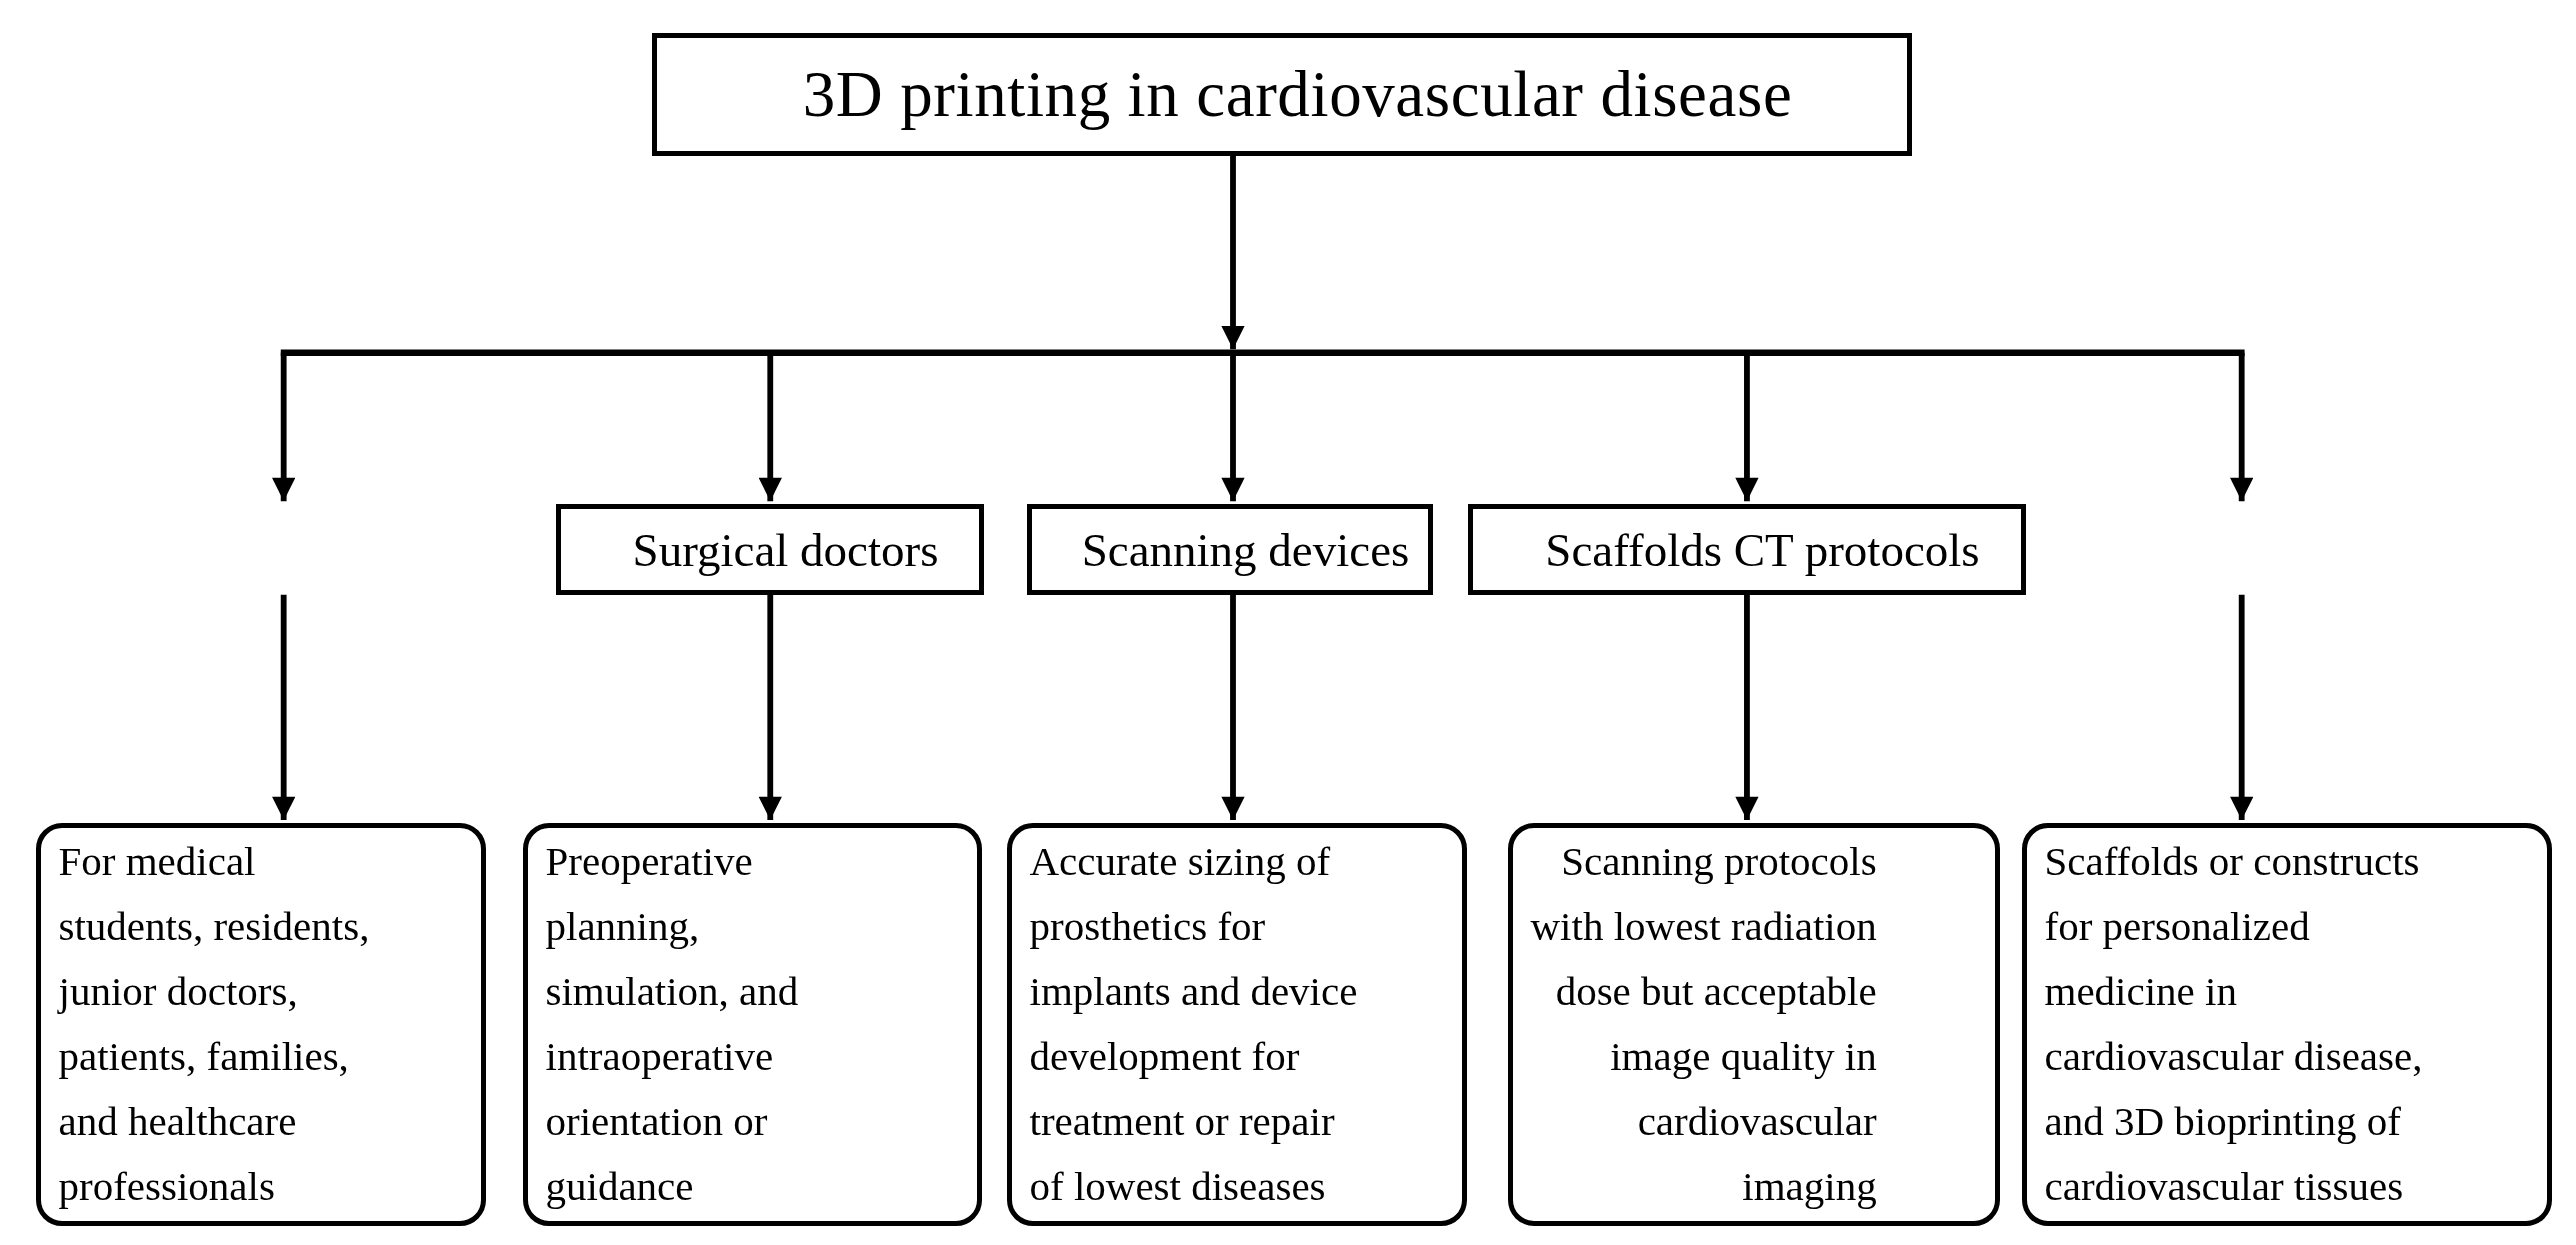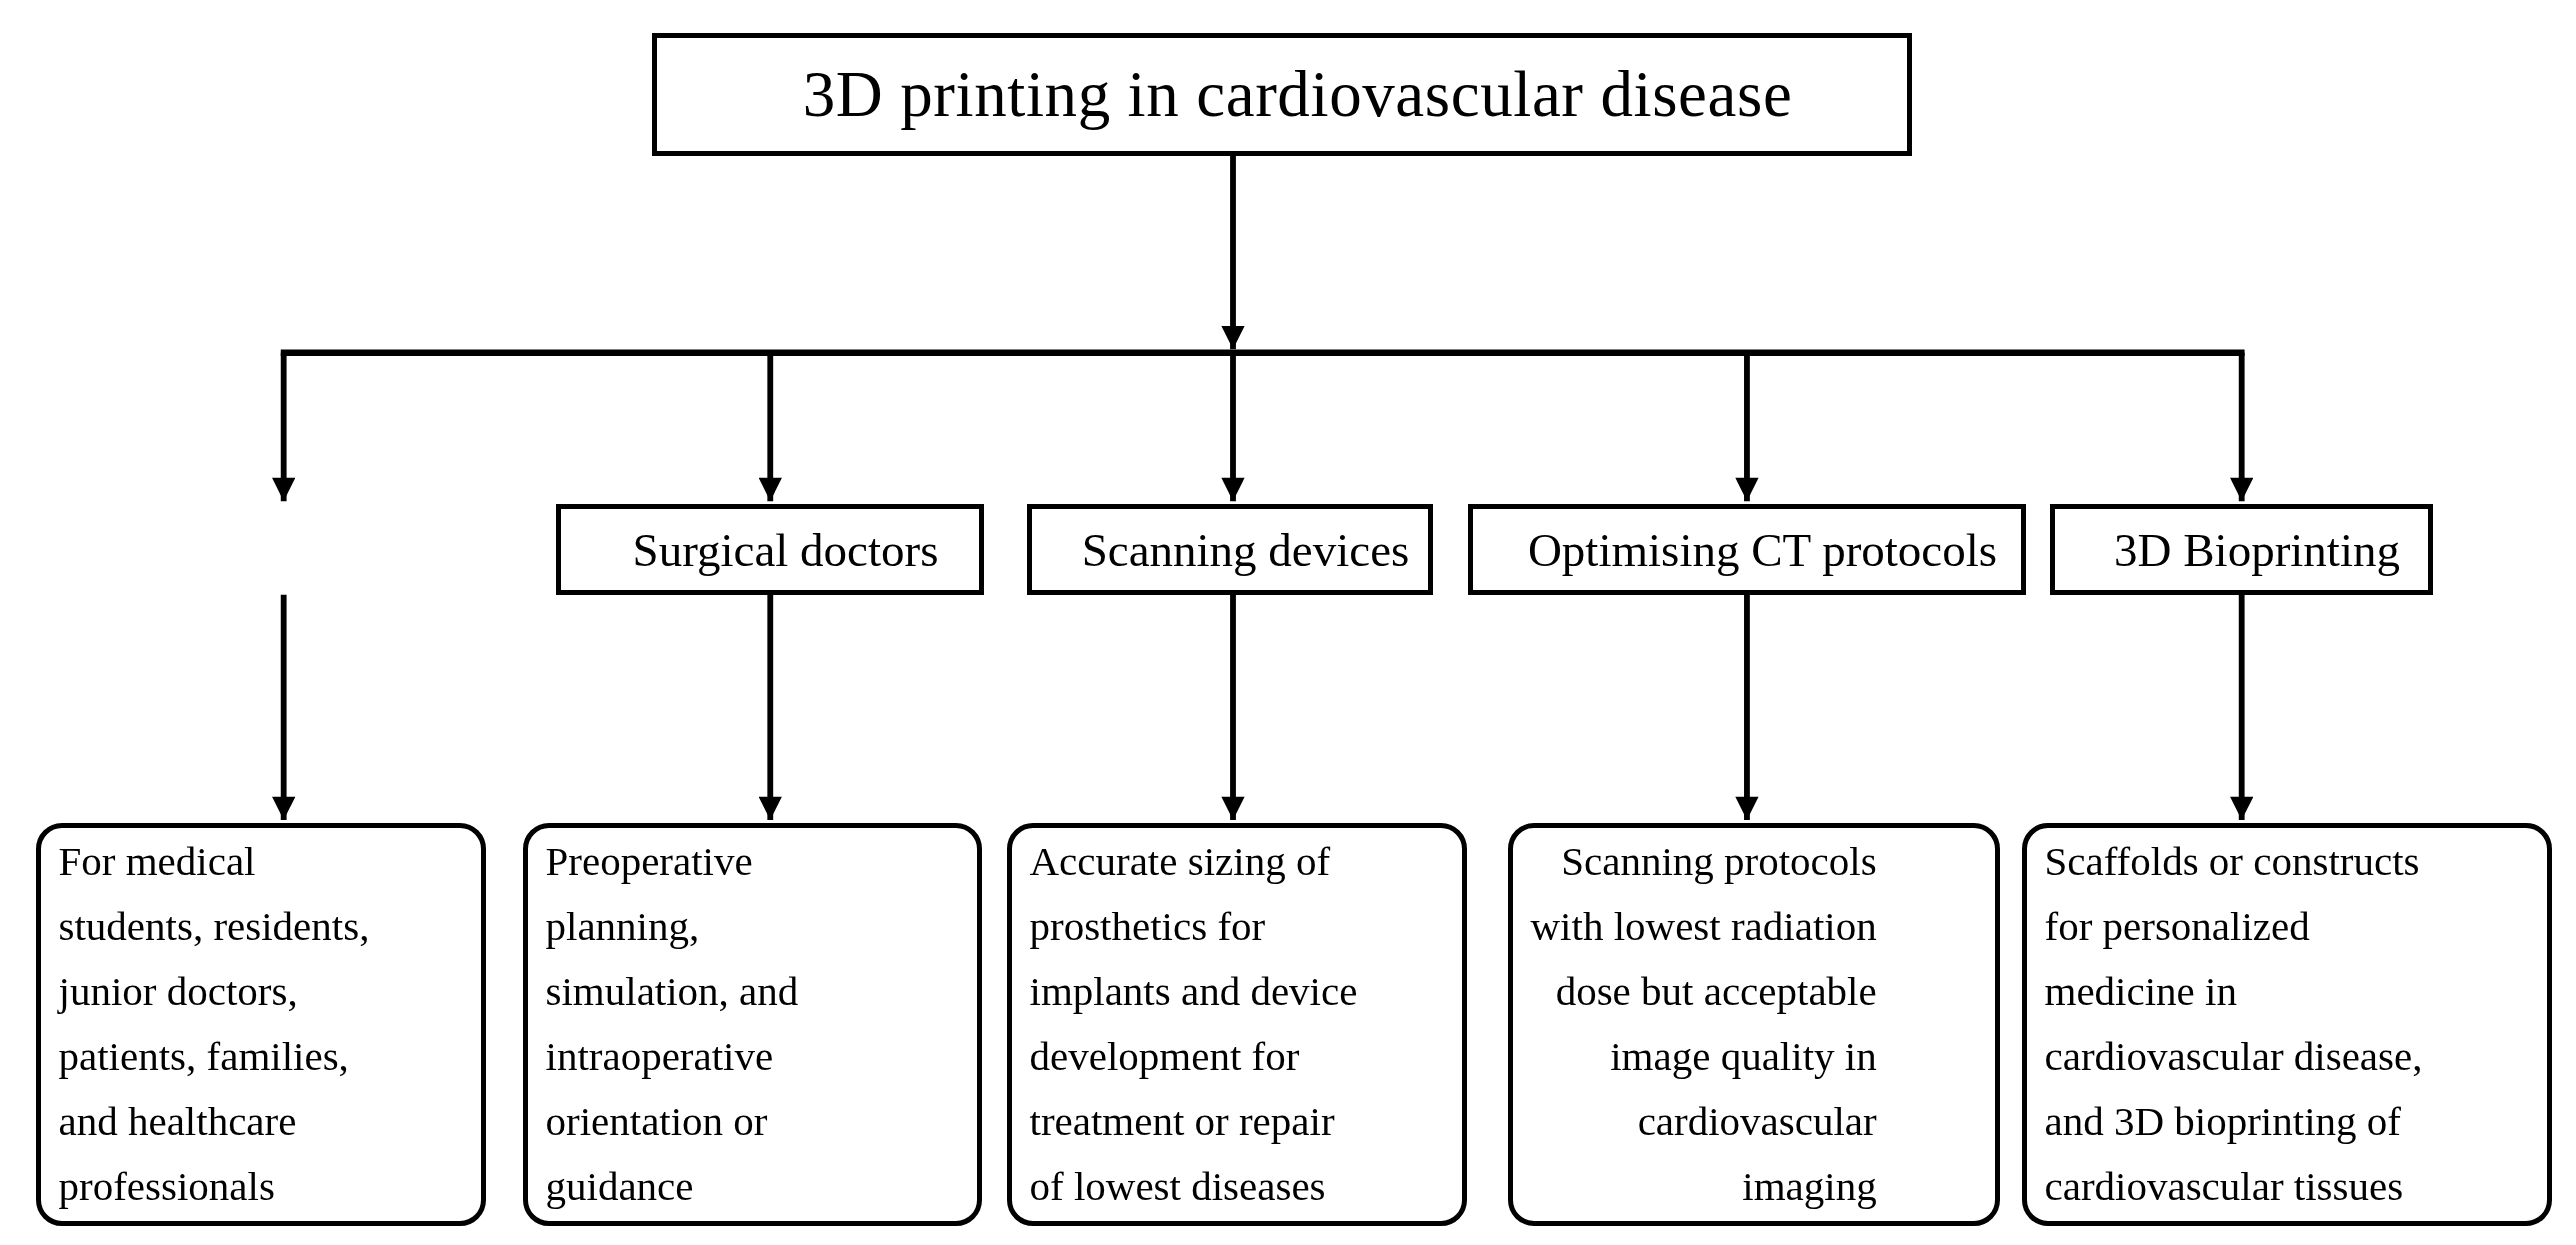--- a/index.html
+++ b/index.html
@@ -104,24 +104,21 @@
     <span>3D printing in cardiovascular disease</span>
   </div>
 
   <div class="box cat cat-1">
     <span>Surgical doctors</span>
   </div>
   <div class="box cat cat-2">
     <span>Scanning devices</span>
   </div>
   <div class="box cat cat-3">
-    <span>Optimising CT protocols</span>
-  </div>
-  <div class="box cat cat-4">
-    <span>3D Bioprinting</span>
+    <span>Scaffolds CT protocols</span>
   </div>
 
   <div class="box desc desc-0">
     <span class="desc-text">For medical
 students,  residents,
 junior doctors,
 patients,  families,
 and healthcare
 professionals</span>
   </div>

